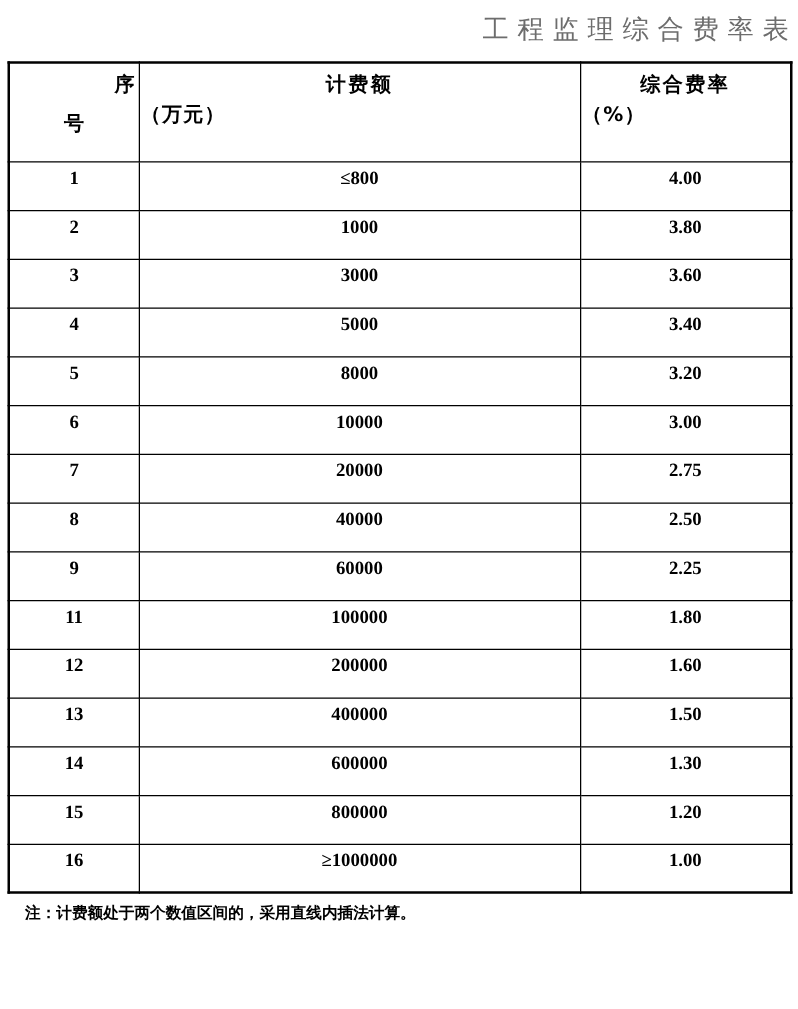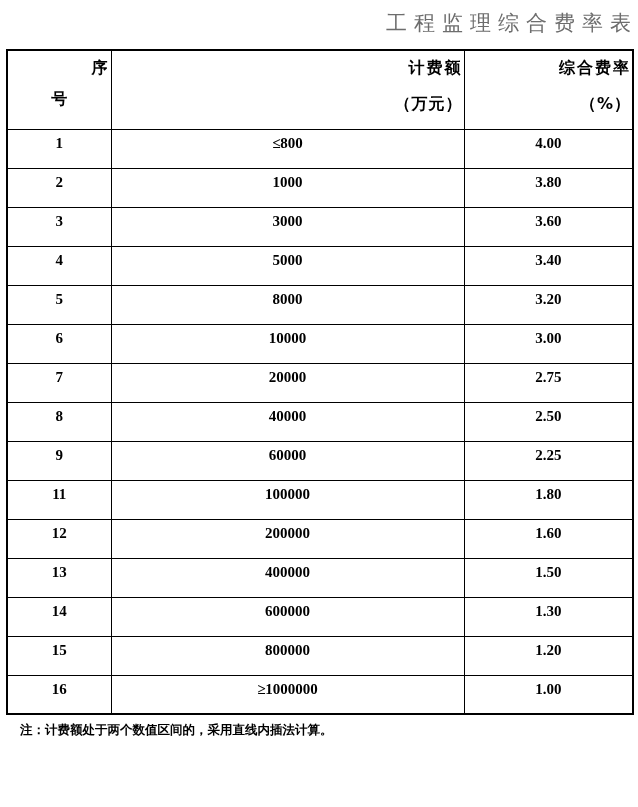--- a/index.html
+++ b/index.html
@@ -34,22 +34,22 @@
     border: 1px solid #000;
     vertical-align: top;
     overflow: hidden;
   }
   .col-no     { width: 104px; }
   .col-amount { width: 353px; }
   .col-rate   { width: 169px; }
 
   
   .hdr-cell { height: 79px; font-weight: bold; font-size: 16px; color: #000; }
-  .hdr-line1 { margin-top: 6px;  text-align: right; letter-spacing: 2px; }
-  .hdr-line2 { margin-top: 15px; text-align: right; letter-spacing: 1px; }
+  .hdr-line1 { margin-top: 6px;  text-align: center; letter-spacing: 2px; }
+  .hdr-line2 { margin-top: 3px; text-align: left; letter-spacing: 1px; }
   .hdr-xu  { margin-top: 6px; text-align: right; padding-right: 2px; }
   .hdr-hao { margin-top: 10px; text-align: center; }
 
   
   .data-cell {
     height: 39px;
     padding-top: 5px;
     text-align: center;
     font-family: "Liberation Serif", "DejaVu Serif", serif;
     font-weight: bold;

